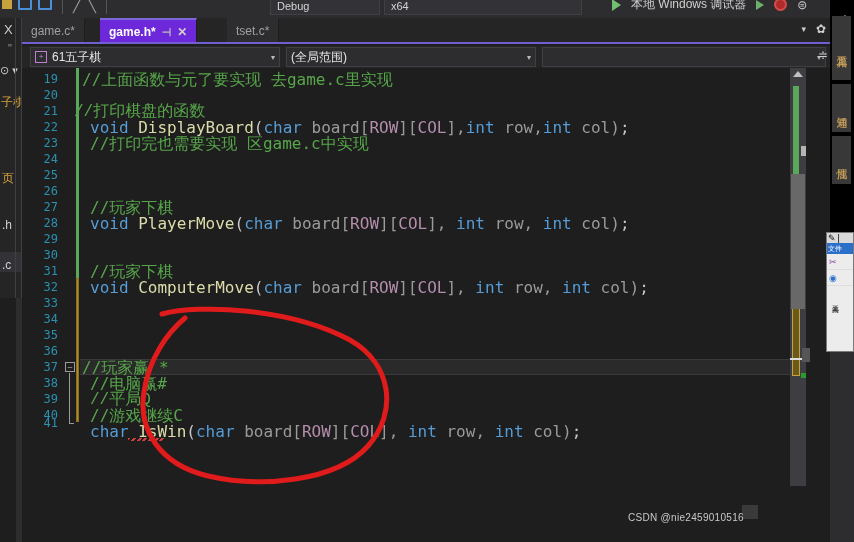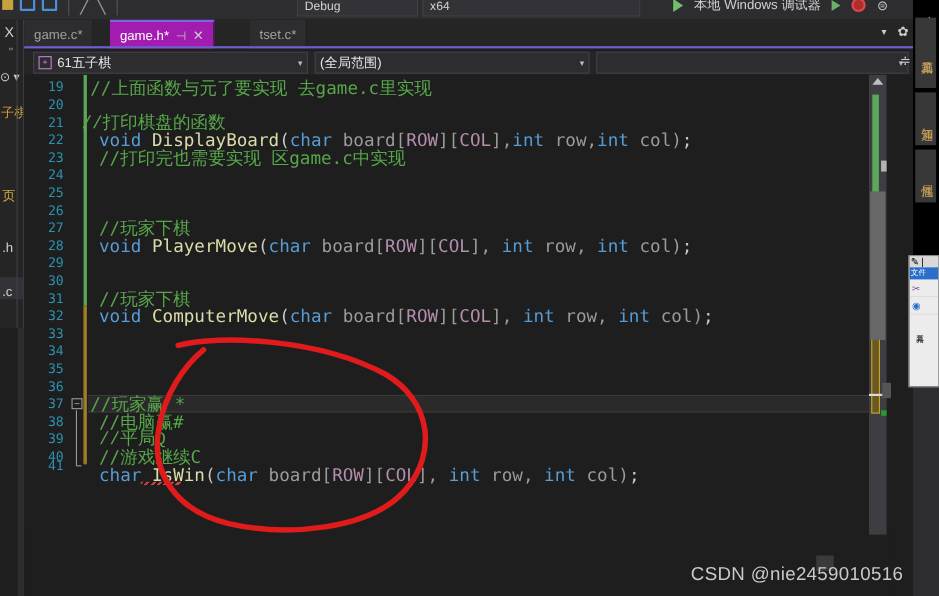--- a/index.html
+++ b/index.html
@@ -55,21 +55,21 @@
   
   .editor-win { position: absolute; left: 22px; top: 18px; width: 808px; height: 524px; background: #1e1e1e; }
 
   
   .tabstrip { position: absolute; left: 0; top: 0; width: 808px; height: 26px; background: #252526; }
   .tab {
     position: absolute; top: 0; height: 26px; display: flex; align-items: center;
     padding: 0 9px; font-size: 12px; color: #a0a0a0; background: #2d2d30; gap: 6px;
     border-right: 1px solid #1e1e1e; white-space: nowrap;
   }
-  .tab.active { background: #a21caf; color: #fff; border-top: 2px solid #7a68d9; font-weight: normal; }
+  .tab.active { background: #6d28d9; color: #fff; border-top: 2px solid #7a68d9; font-weight: bold; }
   .tab-pin { font-size: 11px; color: #bdbdbd; }
   .tab-close { font-size: 12px; color: #cfcfcf; }
   .tab-strip-underline { position: absolute; left: 0; top: 24px; width: 808px; height: 2px; background: #6f5fd0; }
   .tabbar-right { position: absolute; right: 4px; top: 4px; display: flex; gap: 10px; align-items: center; }
   .chev { color: #cfcfcf; font-size: 9px; }
   .gear { color: #cfcfcf; font-size: 12px; }
 
   
   .navbar { position: absolute; left: 0; top: 28px; width: 808px; height: 22px; background: #252526; }
   .nav-combo {
@@ -137,21 +137,21 @@
   .mw-title { height: 10px; background: #d9d9d9; display: flex; align-items: center; gap: 2px; padding-left: 1px; }
   .mw-blue { height: 11px; background: #2a6fc9; color: #fff; font-size: 7px; line-height: 11px; padding-left: 1px; }
   .mw-row { height: 16px; display: flex; align-items: center; gap: 2px; padding-left: 2px; border-bottom: 1px solid #ddd; }
   .mw-glyph { font-size: 9px; }
   .mw-vert { writing-mode: vertical-rl; font-size: 7px; color: #333; margin-top: 2px; padding-left: 3px; }
 
   
   .annot { position: absolute; left: 140px; top: 300px; width: 266px; height: 188px; pointer-events: none; }
 
   
-  .watermark { position: absolute; left: 628px; top: 512px; color: #c9c9c9; font-size: 17px;
+  .watermark { position: absolute; left: 628px; top: 512px; color: #c9c9c9; font-size: 10px;
                font-family: "Liberation Sans", sans-serif; letter-spacing: 0.3px; }
   .wm-block { position: absolute; left: 742px; top: 505px; width: 16px; height: 14px; background: #3a3a3a; }
   .bottom-strip { position: absolute; left: 22px; top: 486px; width: 786px; height: 56px; background: #1e1e1e; }
   .left-bottom { position: absolute; left: 0; top: 298px; width: 22px; height: 244px; background: #1e1e1e; }
   .left-bottom2 { position: absolute; left: 16px; top: 298px; width: 12px; height: 244px; background: #2d2d30; }
 </style>
 </head>
 <body>
 
 <div id="app">

